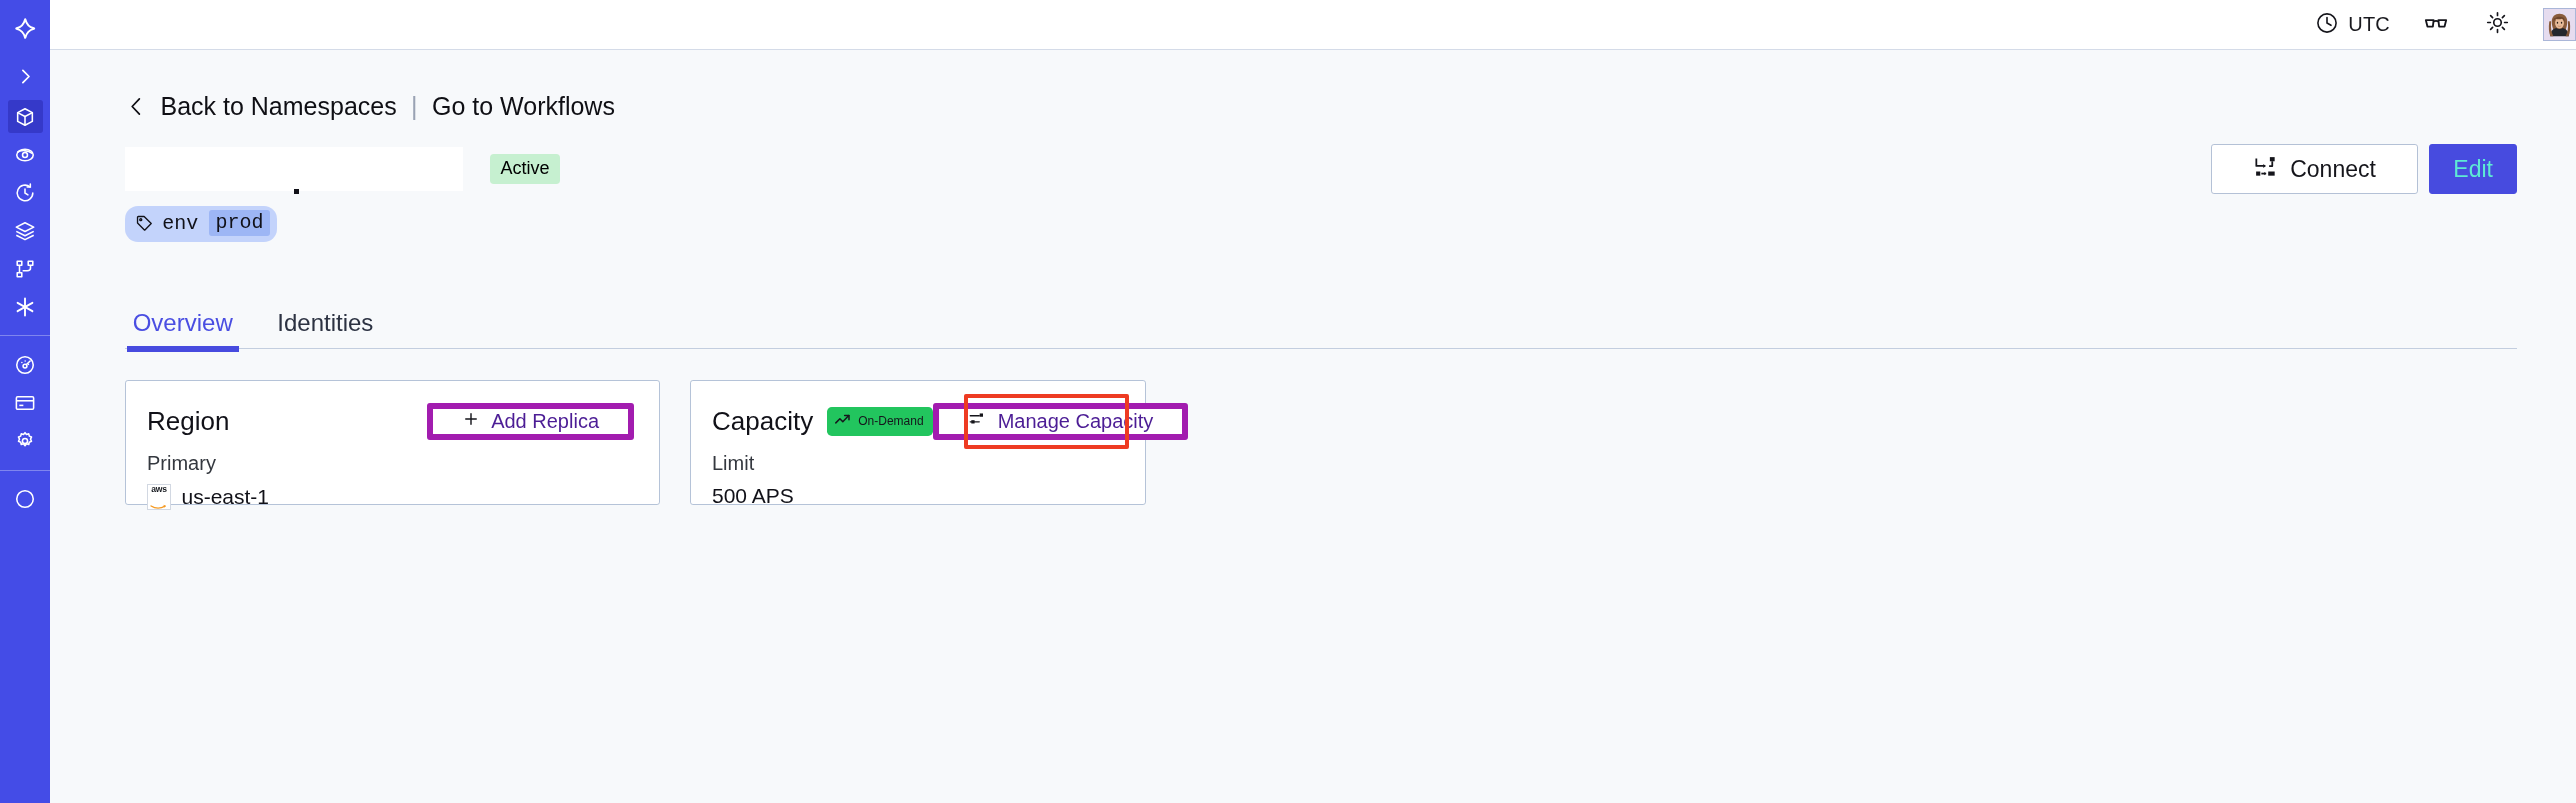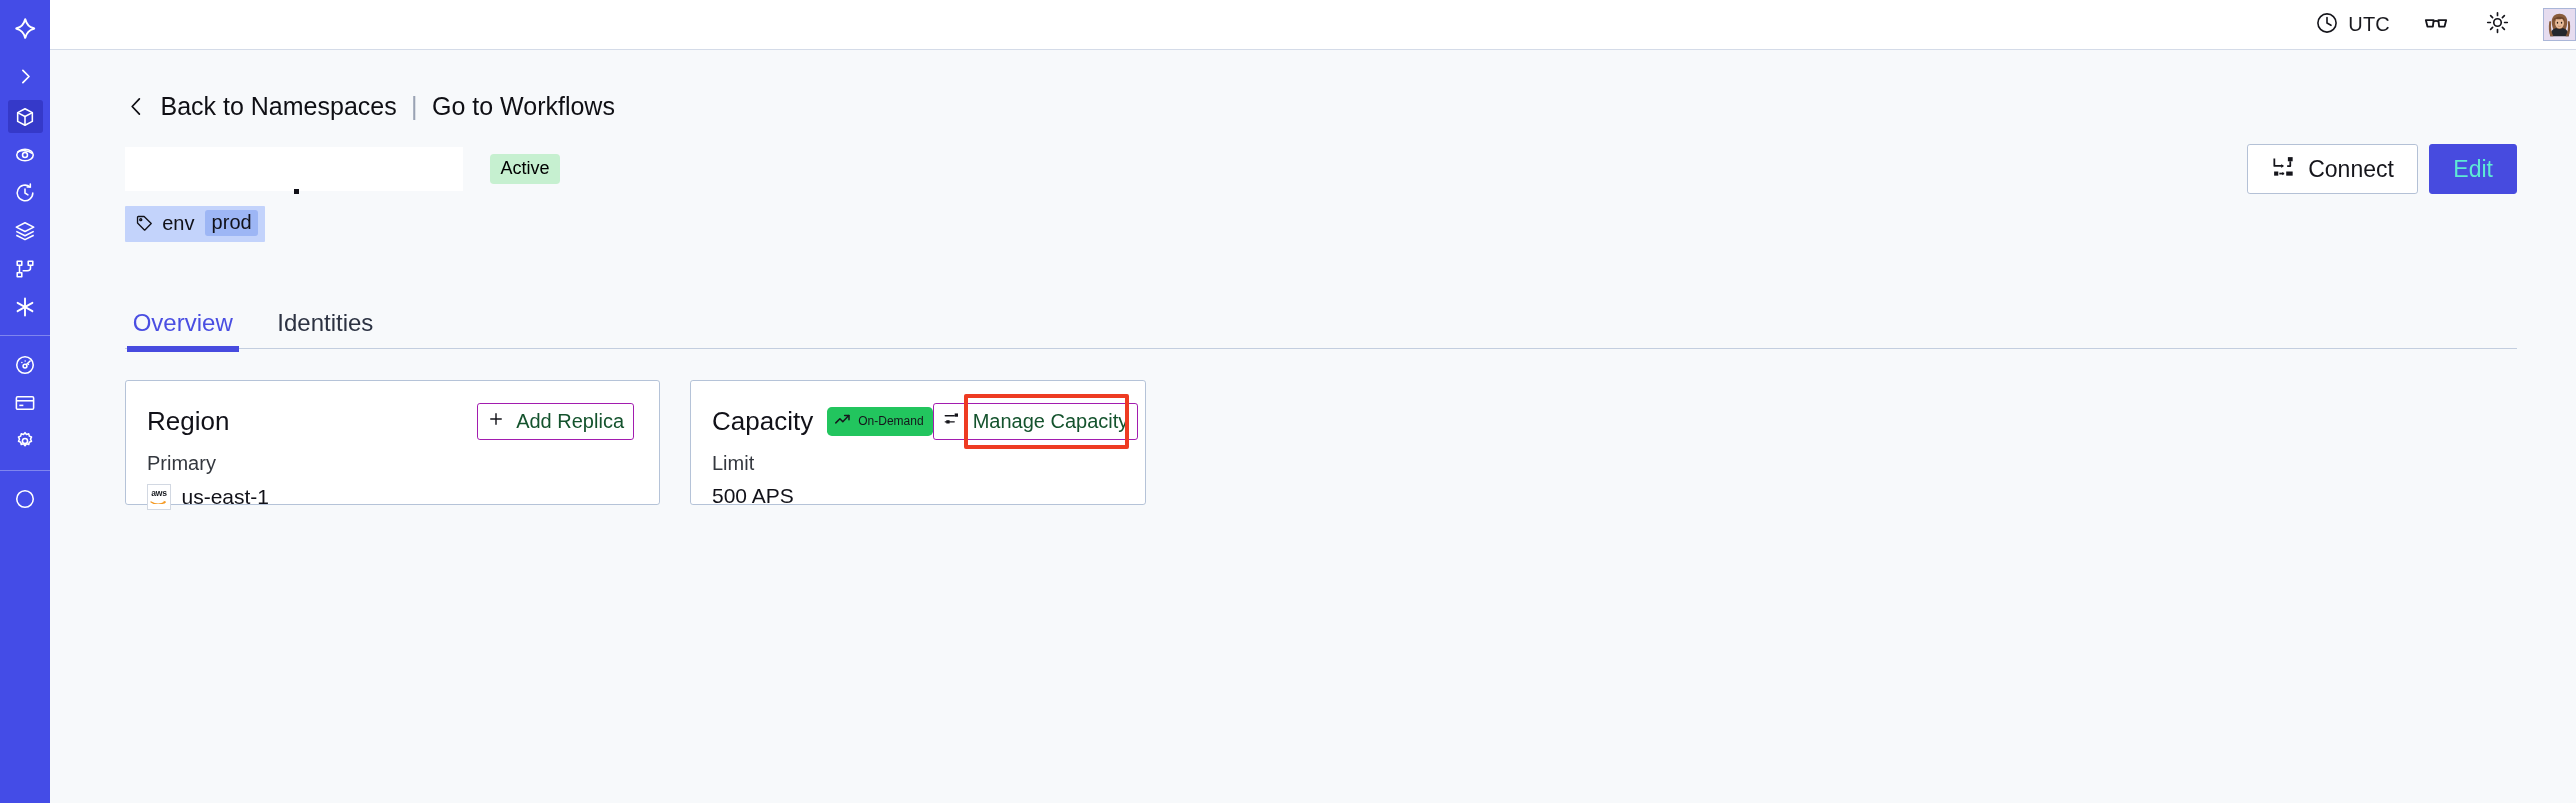--- a/index.html
+++ b/index.html
@@ -136,42 +136,43 @@
     gap: 12.5px;
     font-size: 23px;
     cursor: pointer;
     white-space: nowrap;
   }
   .btn-outline {
     background: #ffffff;
     border: 1px solid #b4c1d6;
     color: #15151b;
     height: 50px;
-    padding: 0 23px;
+    padding: 0 41px;
     border-radius: 2.9px;
   }
   .btn-primary {
     background: #474bdf;
     border: 1px solid #474bdf;
     color: #5eead4;
     height: 50px;
     padding: 0 23px;
     border-radius: 2.9px;
   }
 
   
   .tag-row { margin-top: 11.5px; display: flex; }
   .tag {
     display: inline-flex; align-items: center; gap: 8.6px;
     background: #c3d3fb;
-    border-radius: 1px;
+    border-radius: 13px;
     padding: 4.8px 6.7px 5.8px 9.6px;
     font-size: 20px;
     color: #111118;
     cursor: pointer;
+    font-family: Liberation Mono, monospace;
   }
   .tag-icon { display: flex; align-items: center; color: #111118; }
   .tag-key { padding-right: 1.9px; }
   .tag-val {
     background: #9db6f5;
     border-radius: 2.9px;
     padding: 1px 6.7px 1.9px;
   }
 
   
@@ -233,45 +234,45 @@
     background: #22c55e;
     color: #16161c;
     font-size: 12px;
     border-radius: 4.8px;
     padding: 3.8px 9.6px 4.8px 7.7px;
     white-space: nowrap;
   }
   .card-btn {
     display: inline-flex; align-items: center; gap: 11.5px;
     background: #ffffff;
-    border: 1px solid #a21caf;
+    border: 6px solid #a21caf;
     border-radius: 2.9px;
     font-size: 20px;
-    color: #14532d;
+    color: #4c1d95;
     height: 37px;
-    padding: 0 9px;
+    padding: 0 29px;
     cursor: pointer;
     white-space: nowrap;
   }
   .card-sub { font-size: 20px; color: #34383f; margin-top: 11.5px; }
   .card-val {
     font-size: 21px;
     color: #111118;
     margin-top: 8.6px;
     display: flex;
     align-items: center;
     gap: 10.5px;
   }
   .card-val-plain { font-size: 21px; color: #111118; margin-top: 33px; }
   .aws-badge {
     width: 24px; height: 26px;
     border: 1px solid #d2d8e2;
     background: #fff;
     display: flex; flex-direction: column;
-    align-items: center; justify-content: center;
+    align-items: center; justify-content: space-between;
     line-height: 1;
   }
   .aws-badge .aws-txt {
     font-size: 8.6px; font-weight: 700; color: #16191f;
     font-family: "Liberation Sans", sans-serif; letter-spacing: -0.3px;
   }
 
   
   .hl-box {
     position: absolute;

